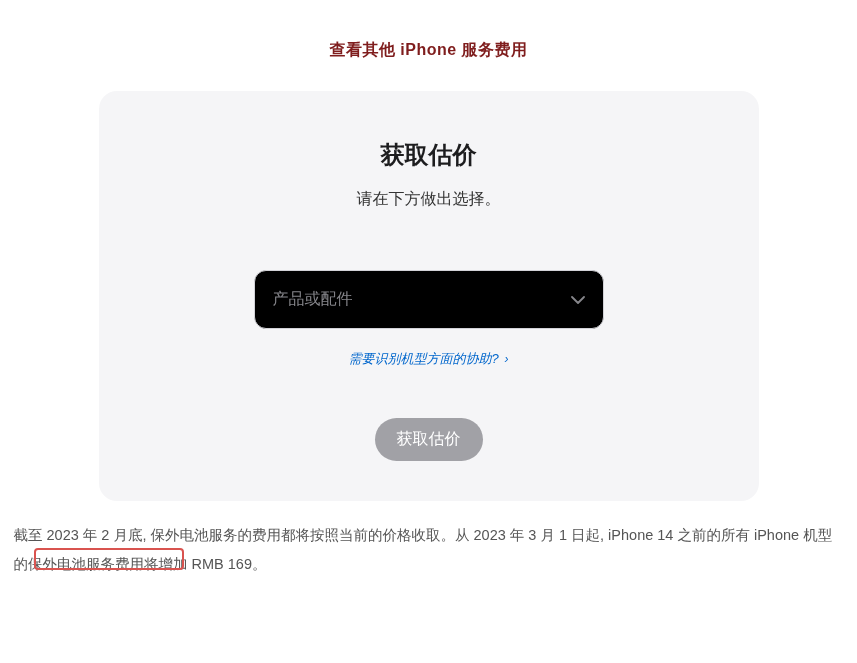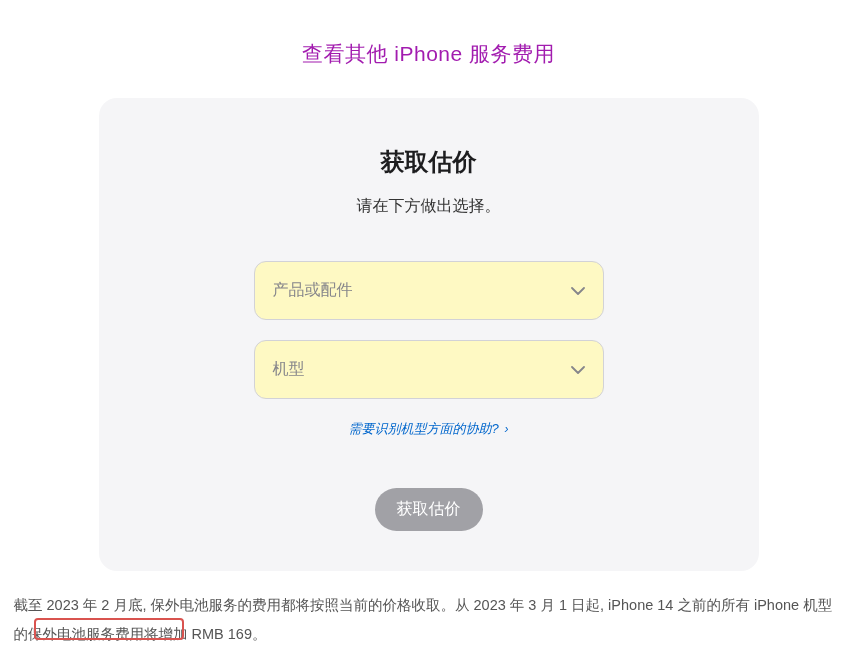--- a/index.html
+++ b/index.html
@@ -5,39 +5,40 @@
     * { margin: 0; padding: 0; box-sizing: border-box; }
     body {
       font-family: -apple-system, BlinkMacSystemFont, "Segoe UI", Helvetica, Arial, sans-serif;
       background: #ffffff;
       width: 857px;
       color: #1d1d1f;
     }
     .container { width: 100%; padding: 0; }
     .top-link { text-align: center; padding: 40px 0 30px; }
     .top-link a {
-      color: #a21caf;
+      color: #7f1d1d;
       text-decoration: none;
-      font-size: 21px;
+      font-size: 16px;
       letter-spacing: 0.5px;
+      font-weight: bold;
     }
     .card {
       width: 660px;
       margin: 0 auto 20px;
       background: #f5f5f7;
       border-radius: 18px;
       padding: 48px 40px 30px;
       text-align: center;
     }
     .card-title { font-size: 24px; font-weight: 600; color: #1d1d1f; margin-bottom: 18px; }
-    .card-sub { font-size: 16px; color: #333; margin-bottom: 44px; }
+    .card-sub { font-size: 16px; color: #333; margin-bottom: 60px; }
     .select-box {
       width: 350px;
       margin: 0 auto 20px;
-      background: #fef9c3;
+      background: #000000;
       border: 1px solid #d2d2d7;
       border-radius: 12px;
       display: flex;
       align-items: center;
       justify-content: space-between;
       padding: 18px 18px;
       cursor: pointer;
       text-align: left;
     }
     .select-box .placeholder { color: #86868b; font-size: 16px; }
@@ -90,28 +91,20 @@
 
     <div class="select-box">
       <span class="placeholder">产品或配件</span>
       <span class="chevron">
         <svg width="14" height="8" viewBox="0 0 14 8" fill="none">
             <path d="M1 1 L7 7 L13 1" stroke="#86868b" stroke-width="1.8" stroke-linecap="round" stroke-linejoin="round"></path>
           </svg>
       </span>
     </div>
 
-    <div class="select-box">
-      <span class="placeholder">机型</span>
-      <span class="chevron">
-        <svg width="14" height="8" viewBox="0 0 14 8" fill="none">
-            <path d="M1 1 L7 7 L13 1" stroke="#86868b" stroke-width="1.8" stroke-linecap="round" stroke-linejoin="round"></path>
-          </svg>
-      </span>
-    </div>
 
     <div class="help-link">
       <a href="#">
         <span>需要识别机型方面的协助?</span>
         <span class="arrow">›</span>
       </a>
     </div>
 
     <button class="submit-btn">获取估价</button>
   </div>

